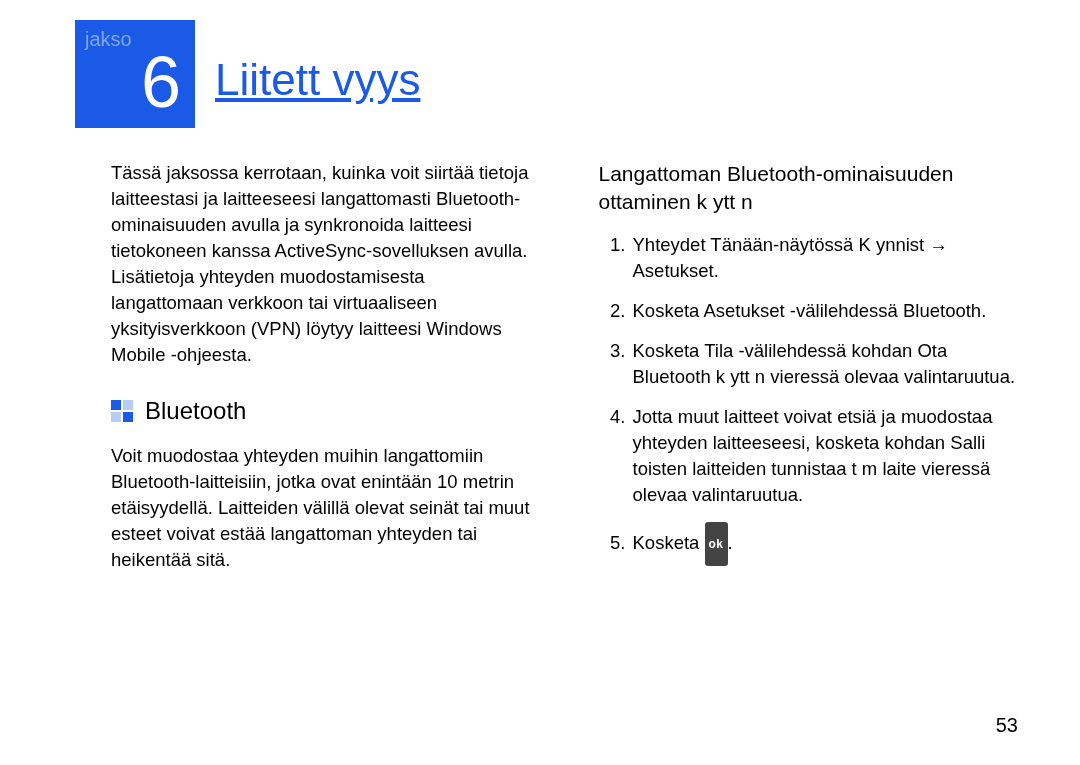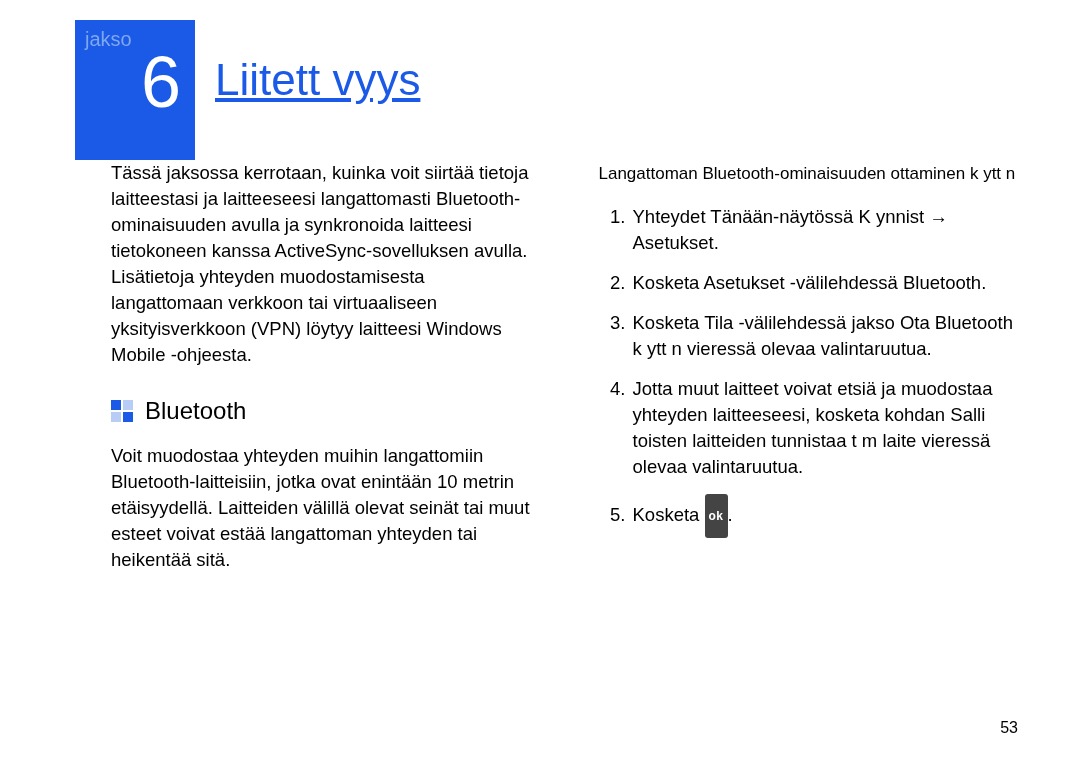--- a/index.html
+++ b/index.html
@@ -16,21 +16,21 @@
     width: 1080px;
     height: 765px;
     box-sizing: border-box;
     padding: 30px 60px 40px 60px;
   }
   .chapter-box {
     position: absolute;
     left: 75px;
     top: 20px;
     width: 120px;
-    height: 140px;
+    height: 108px;
     background: #1A5AE6;
     box-sizing: border-box;
     padding: 8px 10px;
   }
   .chapter-label {
     color: #7FA7F0;
     font-size: 20px;
     line-height: 22px;
     text-align: left;
   }
@@ -77,21 +77,21 @@
   }
   .section-icon {
     display: inline-block;
     width: 22px;
     height: 22px;
   }
   .section-title {
     font-size: 24px;
   }
   .subheading {
-    font-size: 17px;
+    font-size: 21px;
     line-height: 28px;
     margin: 0 0 16px 0;
   }
   ol.steps {
     margin: 0;
     padding-left: 32px;
   }
   ol.steps li {
     margin-bottom: 14px;
     padding-left: 2px;
@@ -110,21 +110,21 @@
     line-height: 16px;
     padding: 14px 4px;
     border-radius: 3px;
     font-weight: bold;
     letter-spacing: 0.5px;
   }
   .page-number {
     position: absolute;
     right: 62px;
     bottom: 28px;
-    font-size: 16px;
+    font-size: 20px;
   }
 </style>
 </head>
 <body>
 
 <div class="page">
 
   <div class="chapter-box">
     <div class="chapter-label">jakso</div>
     <div class="chapter-number">6</div>
@@ -156,21 +156,21 @@
       <p class="subheading">Langattoman Bluetooth-ominaisuuden ottaminen k ytt  n</p>
 
       <ol class="steps">
         <li>
           <span>Yhteydet Tänään-näytössä </span><span class="ui-term">K ynnist</span><span class="arrow"> → </span><span class="ui-term">Asetukset</span><span>.</span>
         </li>
         <li>
           <span>Kosketa </span><span class="ui-term">Asetukset</span><span> -välilehdessä </span><span class="ui-term">Bluetooth</span><span>.</span>
         </li>
         <li>
-          <span>Kosketa </span><span class="ui-term">Tila</span><span> -välilehdessä jakso </span><span class="ui-term">Ota Bluetooth k ytt  n</span><span> vieressä olevaa valintaruutua.</span>
+          <span>Kosketa </span><span class="ui-term">Tila</span><span> -välilehdessä kohdan </span><span class="ui-term">Ota Bluetooth k ytt  n</span><span> vieressä olevaa valintaruutua.</span>
         </li>
         <li>
           <span>Jotta muut laitteet voivat etsiä ja muodostaa yhteyden laitteeseesi, kosketa kohdan </span><span class="ui-term">Salli toisten laitteiden tunnistaa t m  laite</span><span> vieressä olevaa valintaruutua.</span>
         </li>
         <li>
           <span>Kosketa </span><span class="ok-badge">ok</span><span>.</span>
         </li>
       </ol>
     </div>
 

